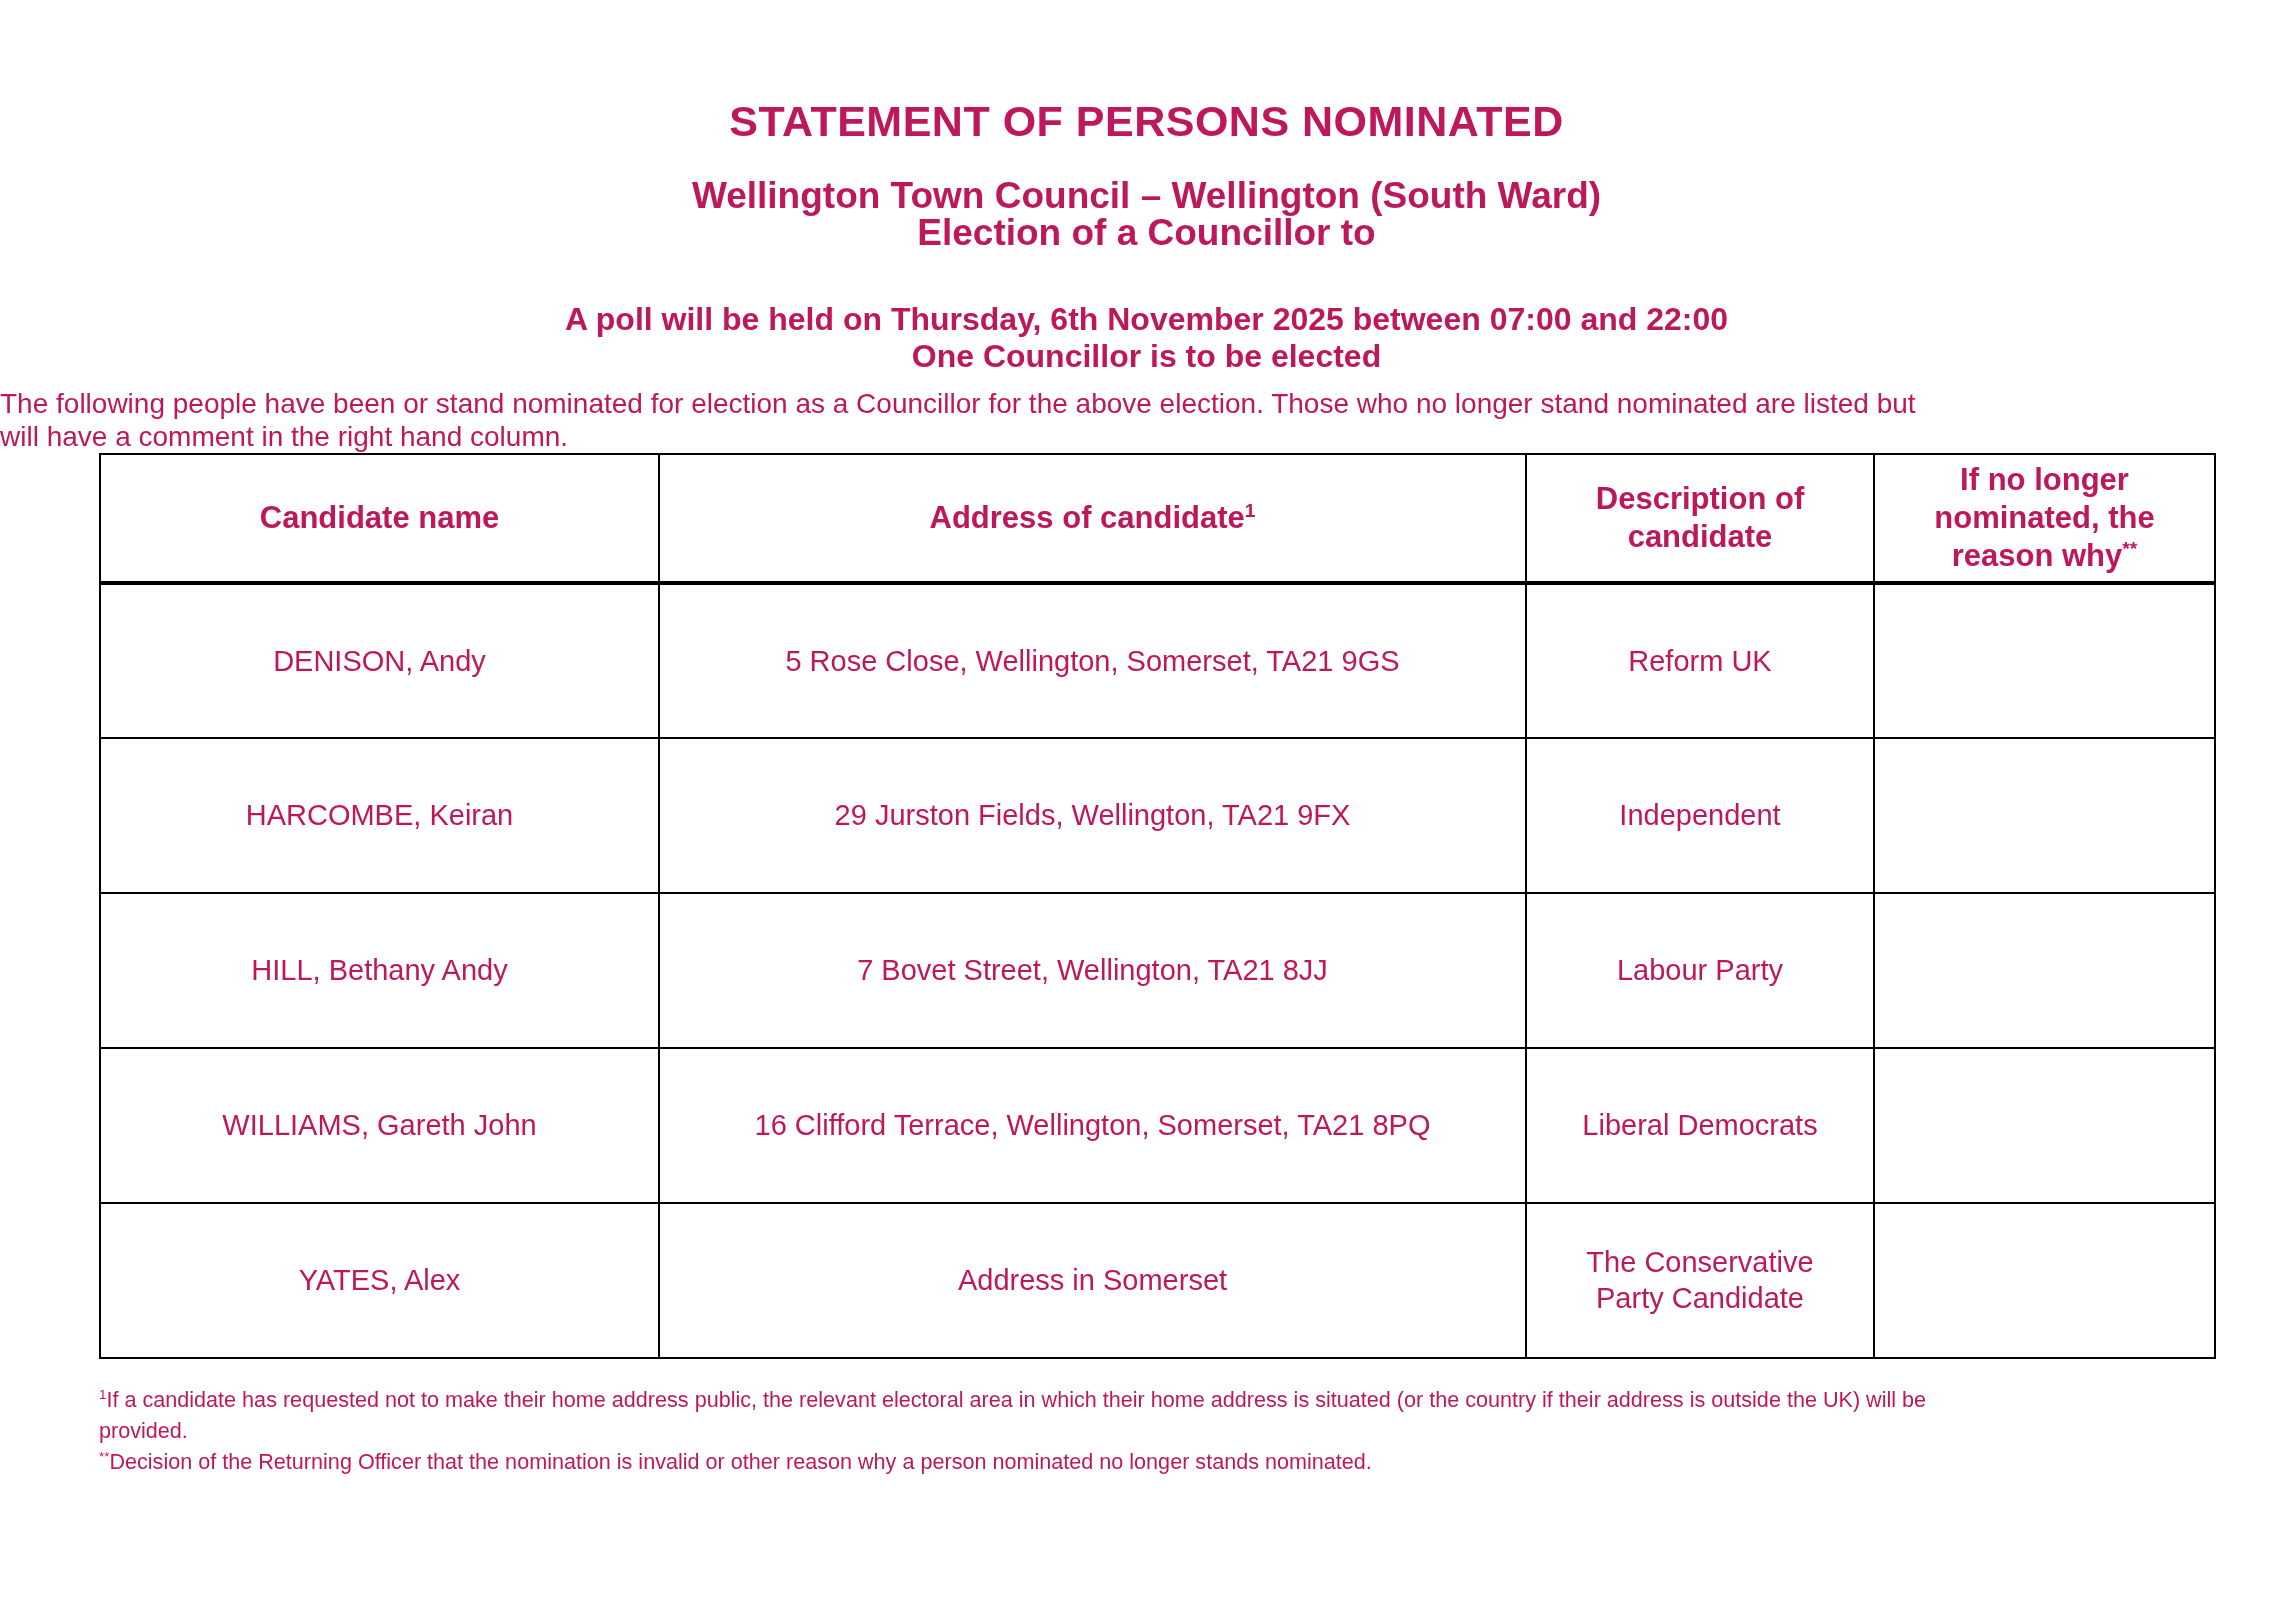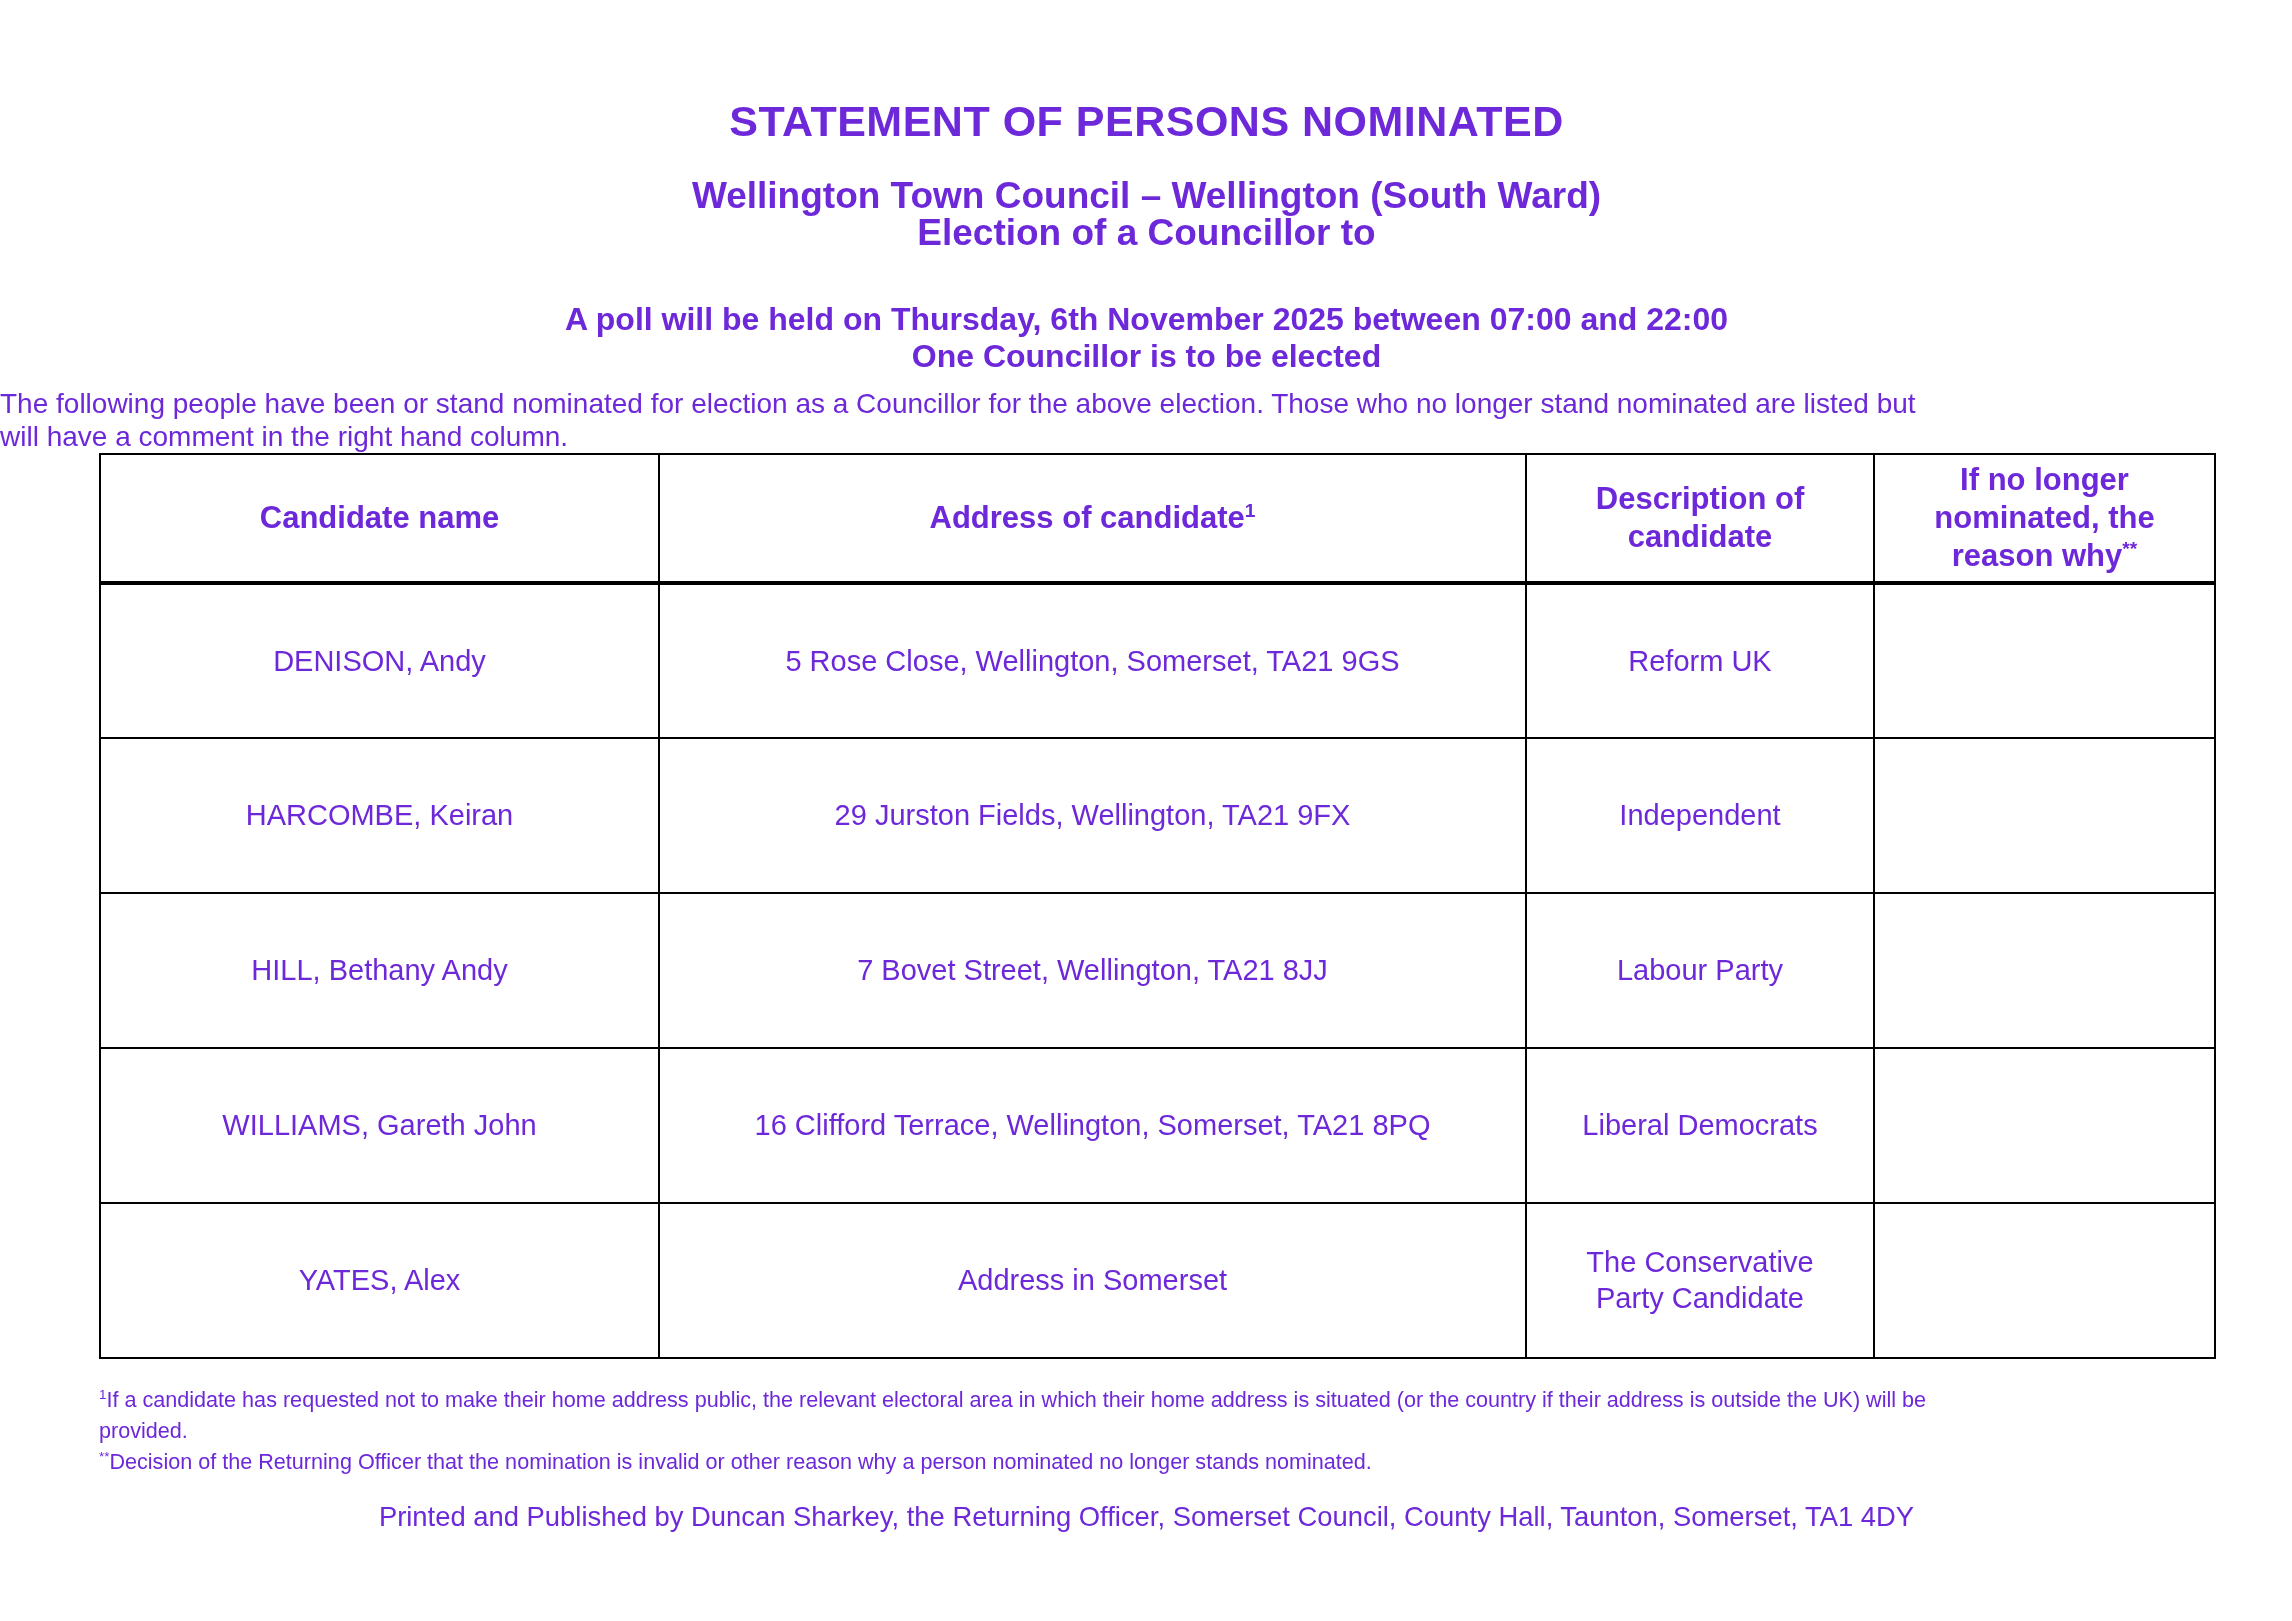--- a/index.html
+++ b/index.html
@@ -1,21 +1,21 @@
 <!DOCTYPE html>
 <html><head>
 <meta charset="utf-8">
 <style>
   html, body { margin: 0; padding: 0; background: #ffffff; }
   .page {
     position: relative;
     width: 2293px;
     height: 1621px;
     background: #ffffff;
-    color: #6d28d9;
+    color: #be185d;
     font-family: "Liberation Sans", sans-serif;
     box-sizing: border-box;
     padding-top: 98px;
     overflow: hidden;
   }
   .doc-title {
     margin: 0;
     font-size: 43px;
     line-height: 47px;
     font-weight: bold;
@@ -175,16 +175,15 @@
         <td></td>
       </tr>
     </tbody>
   </table>
 
   <div class="footnotes">
     <p class="footnote"><sup>1</sup><span>If a candidate has requested not to make their home address public, the relevant electoral area in which their home address is situated (or the country if their address is outside the UK) will be</span><span class="fn-line2">provided.</span></p>
     <p class="footnote"><sup>**</sup><span>Decision of the Returning Officer that the nomination is invalid or other reason why a person nominated no longer stands nominated.</span></p>
   </div>
 
-  <p class="printed-line">Printed and Published by Duncan Sharkey, the Returning Officer, Somerset Council, County Hall, Taunton, Somerset, TA1 4DY</p>
 
 </div>
 
 
 </body></html>

